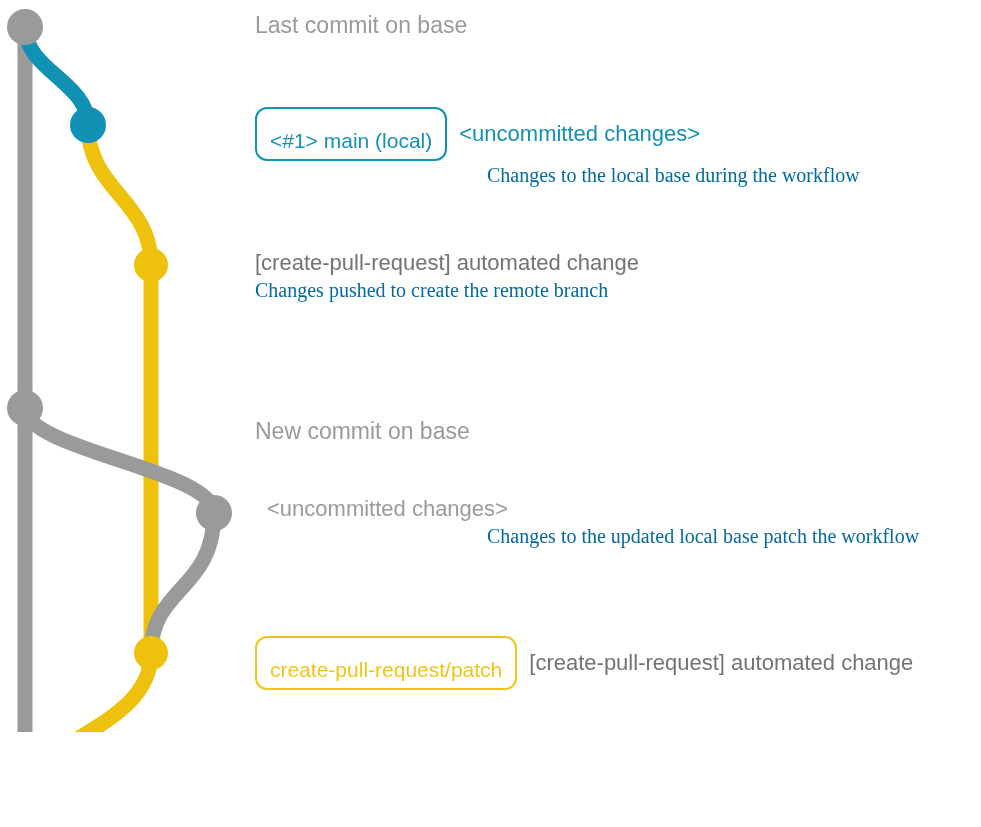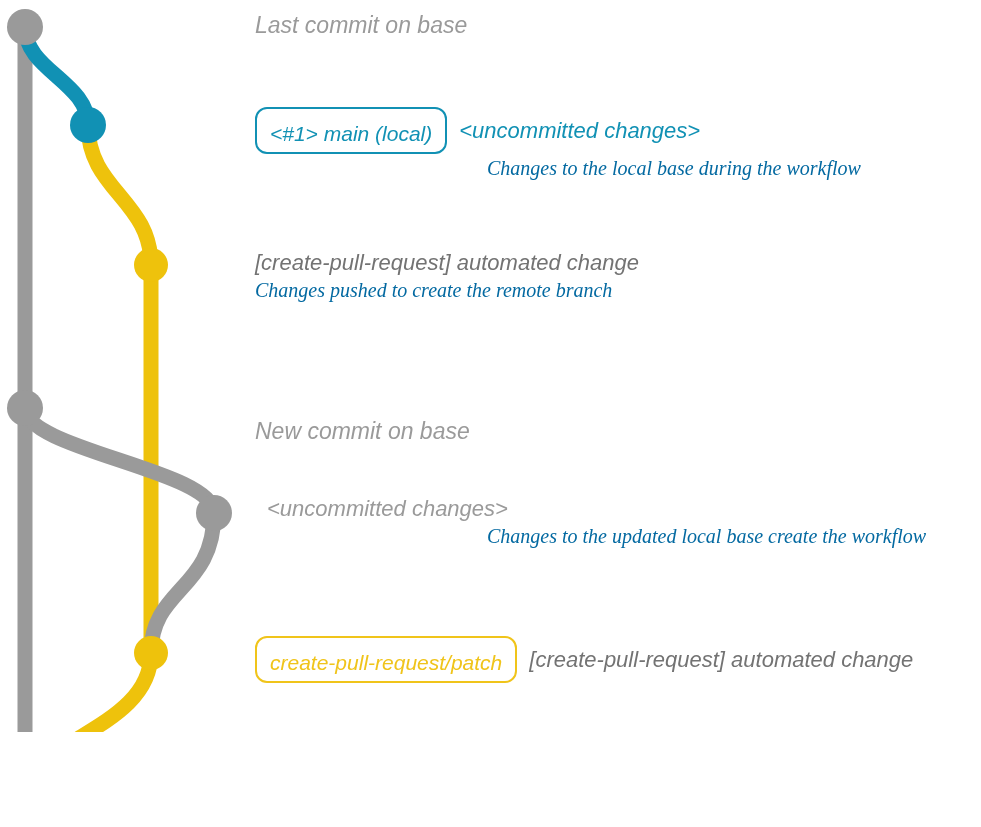--- a/index.html
+++ b/index.html
@@ -11,21 +11,20 @@
   body {
     font-family: "Liberation Sans", sans-serif;
     -webkit-font-smoothing: antialiased;
   }
   #canvas {
     position: relative;
     width: 981px;
     height: 732px;
     background: #ffffff;
     overflow: hidden;
-    font-style: italic;
   }
   #graph-svg {
     position: absolute;
     left: 0;
     top: 0;
     width: 981px;
     height: 827px;
   }
   .row {
     position: absolute;
@@ -33,21 +32,21 @@
   }
   .row-head {
     display: flex;
     align-items: center;
     white-space: nowrap;
   }
   .pill {
     display: inline-block;
     border: 2px solid #9a9a9a;
     border-radius: 12px;
-    padding: 12px 13px 6px 13px;
+    padding: 19px 13px 6px 13px;
     font-size: 21px;
     line-height: 25px;
     color: #9a9a9a;
     background: transparent;
     box-sizing: border-box;
   }
   .pill.blue {
     border-color: #1191b4;
     color: #1191b4;
   }
@@ -131,21 +130,21 @@
     </div>
     <div class="desc" style="">Changes pushed to create the remote branch</div>
   </div>
 
   <div class="standalone-label" style="left:255px; top:418px;">New commit on base</div>
 
   <div class="row" style="left:255px; top:496px;">
     <div class="row-head">
       <span class="subject gray withpill">&lt;uncommitted changes&gt;</span>
     </div>
-    <div class="desc" style="margin-left:232px;">Changes to the updated local base create the workflow</div>
+    <div class="desc" style="margin-left:232px;">Changes to the updated local base patch the workflow</div>
   </div>
 
   <div class="row" style="left:255px; top:636px;">
     <div class="row-head">
       <span class="pill yellow">create-pull-request/patch</span>
       <span class="subject yellow withpill">[create-pull-request] automated change</span>
     </div>
   </div>
 
 

